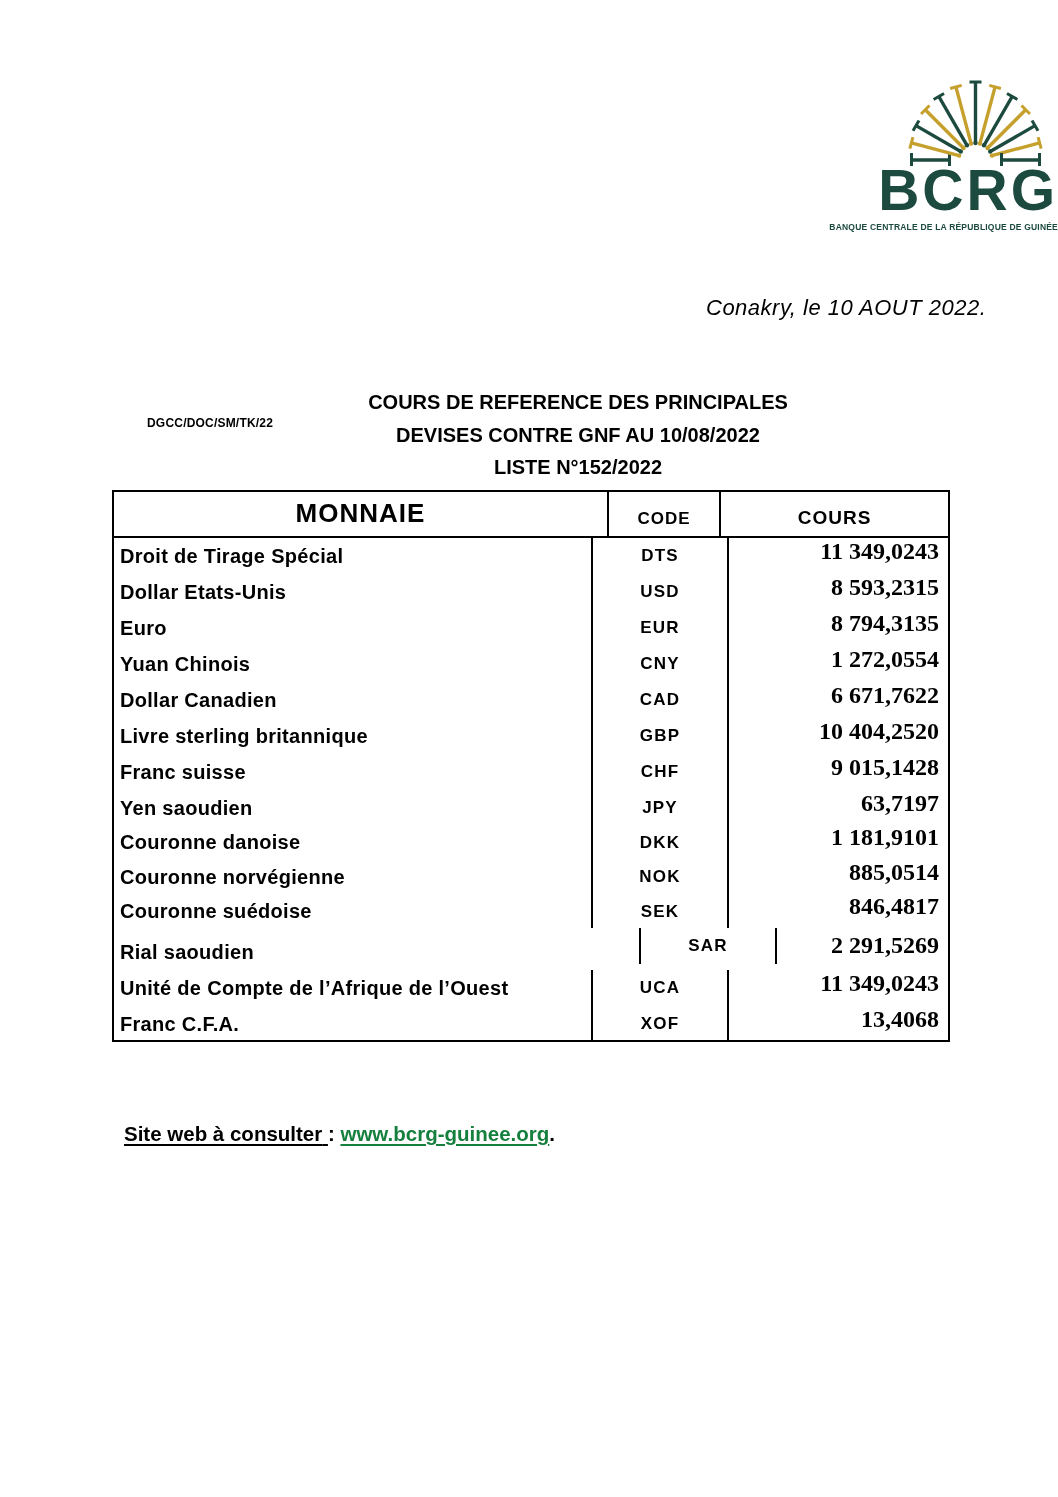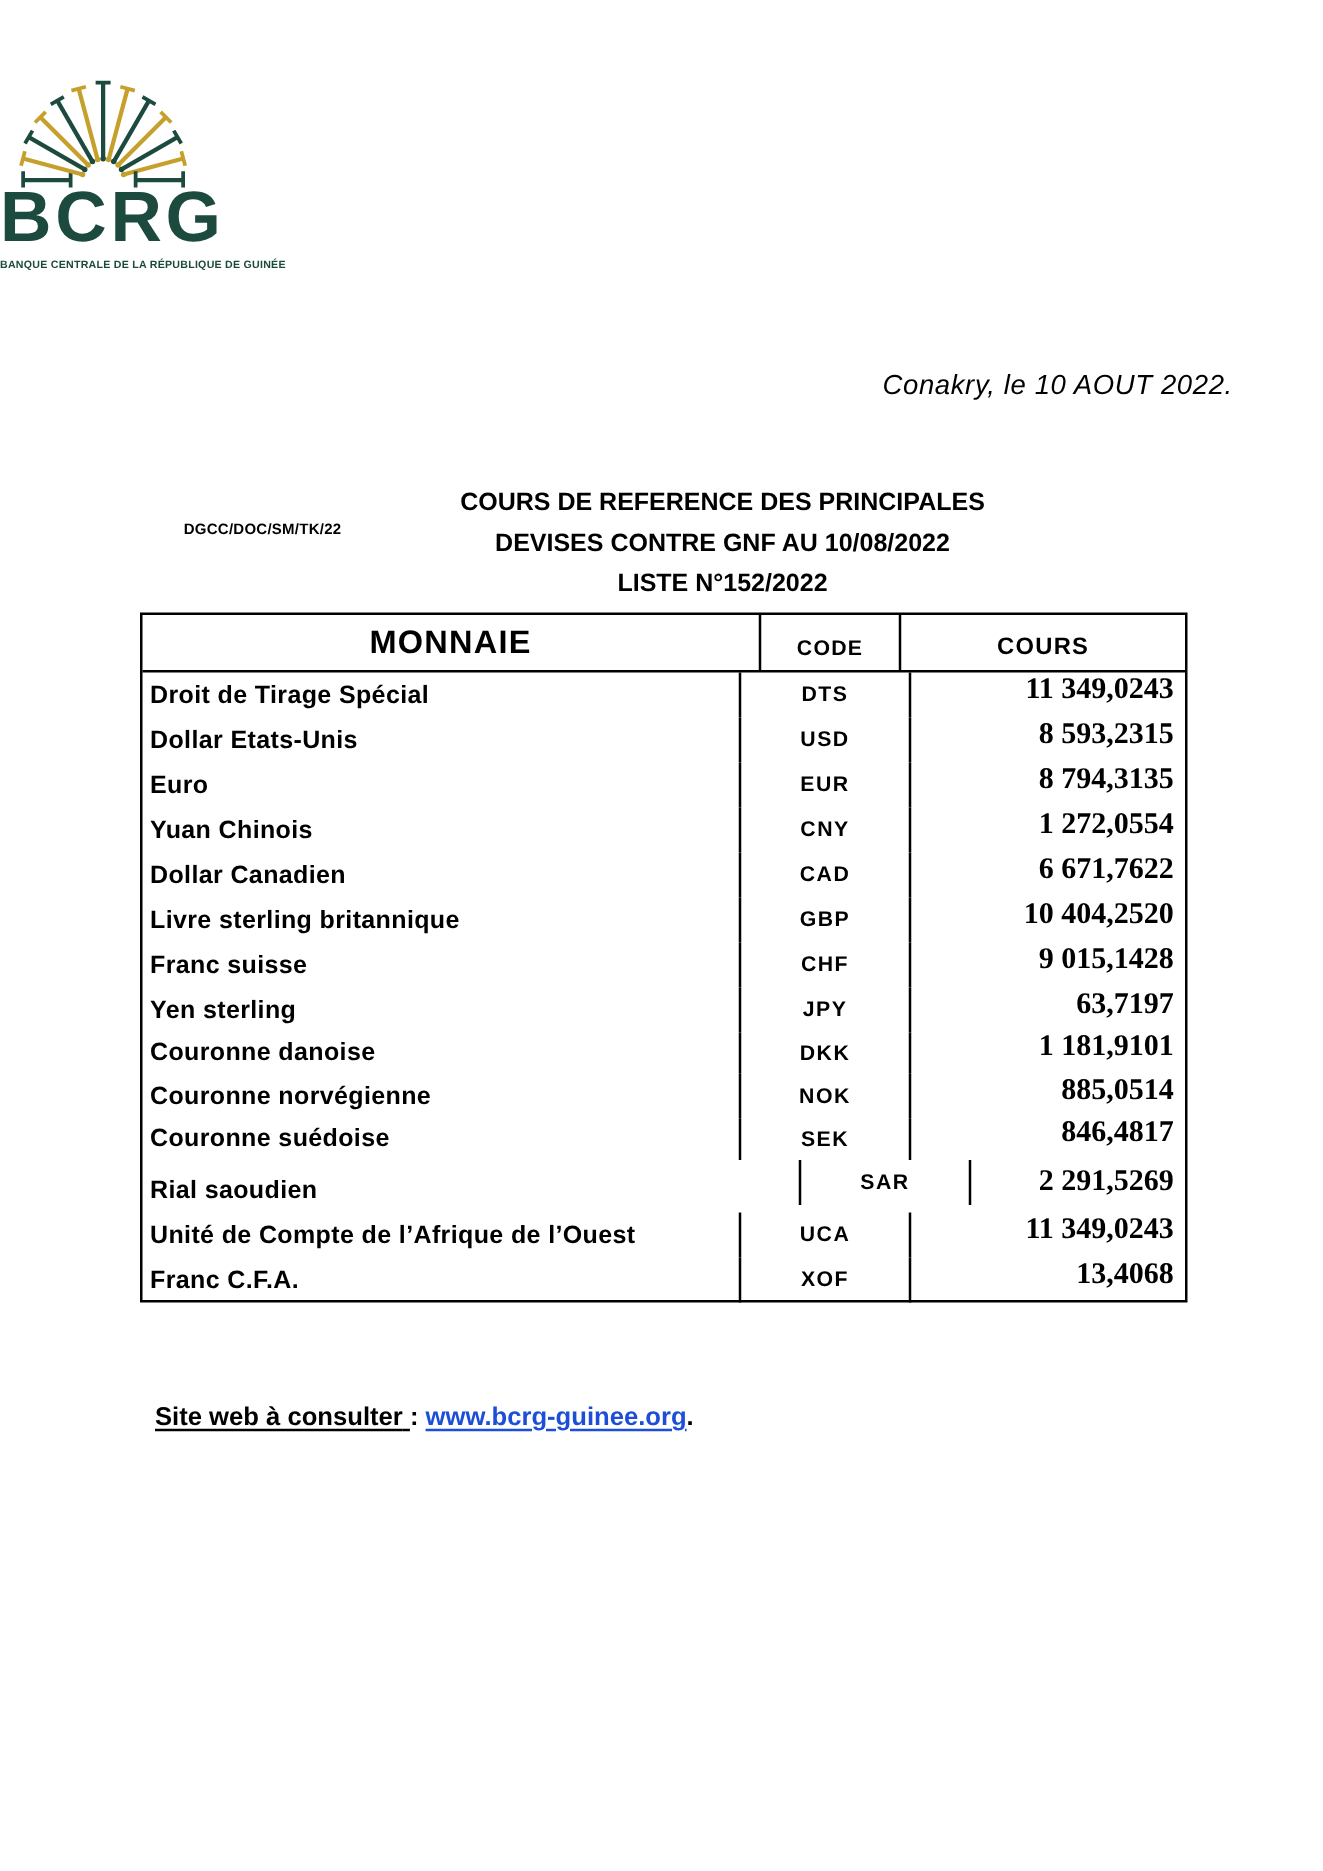--- a/index.html
+++ b/index.html
@@ -9,26 +9,26 @@
     height: 1497px;
     background: #ffffff;
     overflow: hidden;
     font-family: "Liberation Sans", sans-serif;
     color: #000;
   }
 
   
   .logo {
     position: absolute;
-    top: 52px;
+    top: 68px;
     left: 0;
     width: 100%;
     display: flex;
     flex-direction: column;
-    align-items: flex-start;
+    align-items: flex-end;
   }
   .logo-fan { display: block; }
   .logo-acronym {
     font-weight: bold;
     font-size: 57px;
     letter-spacing: 3px;
     line-height: 1;
     margin-top: -4px;
   }
   .logo-tagline {
@@ -170,21 +170,21 @@
     font-weight: bold;
     font-size: 20.5px;
     white-space: nowrap;
   }
   .footer-label {
     text-decoration: underline;
     text-decoration-thickness: 2px;
     text-underline-offset: 3px;
   }
   .footer-link {
-    color: #1d4ed8;
+    color: #15803d;
     text-decoration: underline;
     text-decoration-thickness: 2px;
     text-underline-offset: 3px;
     cursor: pointer;
   }
 </style>
 </head>
 <body>
 
 <div class="page">
@@ -288,21 +288,21 @@
     <div class="c-cours">10 404,2520</div>
   </div>
 
   <div class="t-row">
     <div class="c-monnaie">Franc suisse</div>
     <div class="c-code">CHF</div>
     <div class="c-cours">9 015,1428</div>
   </div>
 
   <div class="t-row">
-    <div class="c-monnaie">Yen sterling</div>
+    <div class="c-monnaie">Yen saoudien</div>
     <div class="c-code">JPY</div>
     <div class="c-cours">63,7197</div>
   </div>
 
   <div class="t-row">
     <div class="c-monnaie">Couronne danoise</div>
     <div class="c-code">DKK</div>
     <div class="c-cours">1 181,9101</div>
   </div>
 

